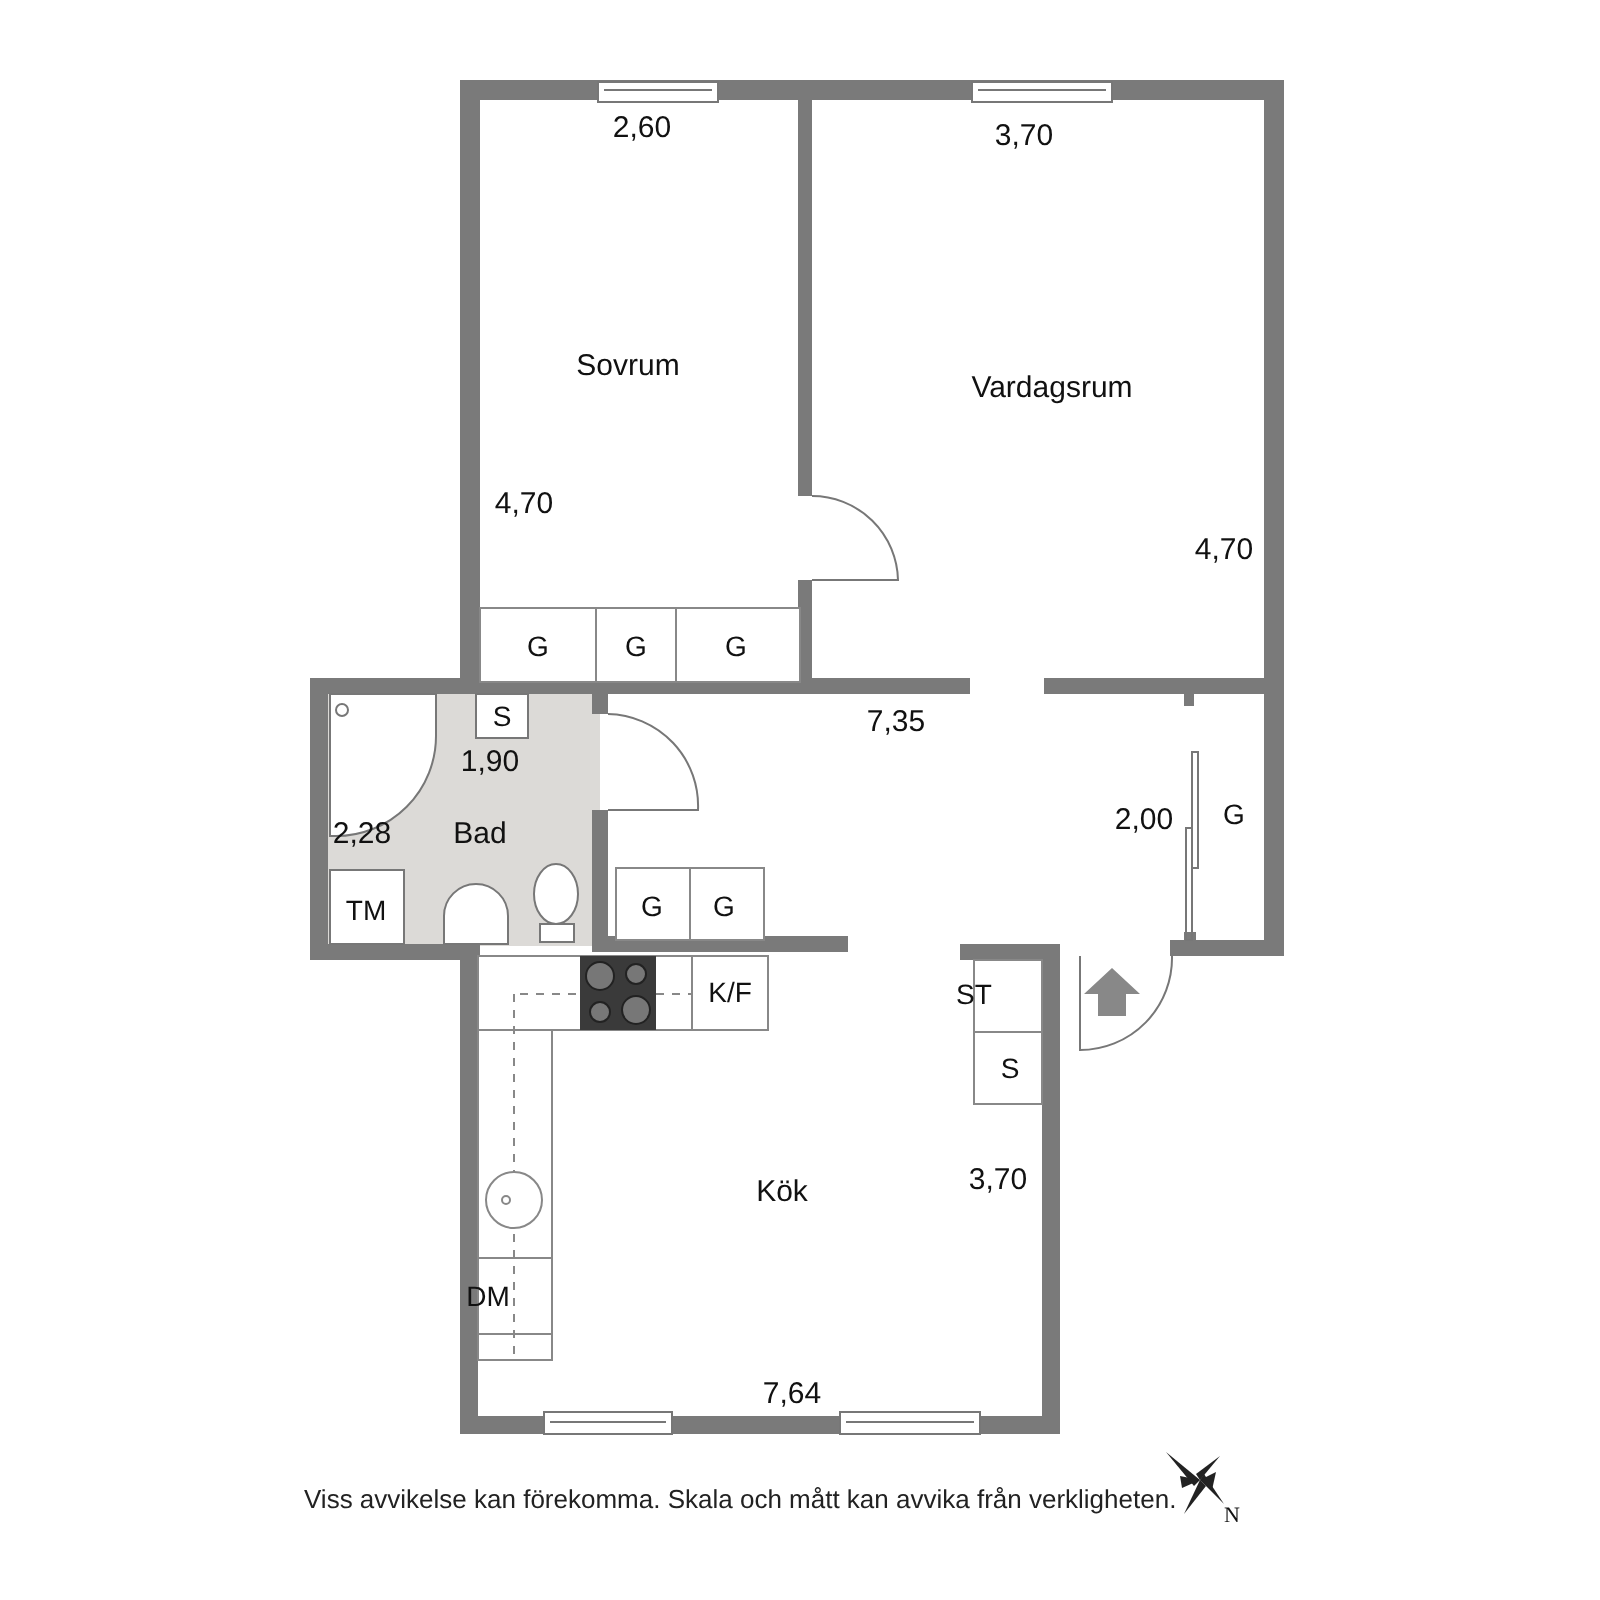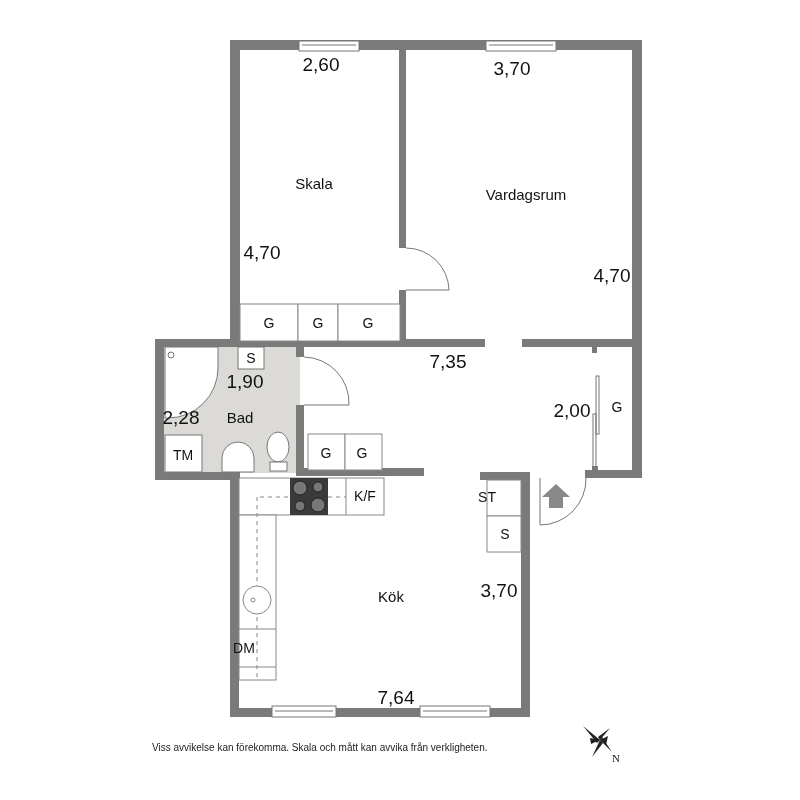--- a/index.html
+++ b/index.html
@@ -1,21 +1,21 @@
 <!DOCTYPE html>
 <html><head>
 <meta charset="utf-8">
 <style>
   html, body { margin:0; padding:0; background:#ffffff; }
   body { width:800px; height:800px; position:relative; overflow:hidden; font-family:"Liberation Sans", sans-serif; color:#111; }
   #plan { position:absolute; left:0; top:0; width:800px; height:800px; }
-  .lbl { position:absolute; font-size:19px; line-height:1; white-space:nowrap; transform:translate(-50%,-50%); }
+  .lbl { position:absolute; font-size:15px; line-height:1; white-space:nowrap; transform:translate(-50%,-50%); }
   .lbl.room { font-size:15px; }
   .lbl.sm { font-size:14px; }
-  .disclaimer { position:absolute; left:152px; top:742px; font-size:10px; color:#222; }
+  .disclaimer { position:absolute; left:152px; top:742px; font-size:13px; color:#222; }
   .compass-n { position:absolute; left:612px; top:752px; font-family:"Liberation Serif", serif; font-size:11px; }
 </style>
 </head>
 <body>
 
 <svg id="plan" viewBox="0 0 800 800" xmlns="http://www.w3.org/2000/svg">
 
   <rect x="163" y="345" width="137" height="128" fill="#dcdad7"></rect>
 
   <g fill="#7a7a7a">
@@ -123,21 +123,21 @@
   <g fill="#222">
     <path d="M583 726 L600 740 L597 743 Z"></path>
     <path d="M610 728 L600 740 L598 737 Z"></path>
     <path d="M592 757 L600 740 L603 743 Z"></path>
     <path d="M612 752 L600 740 L602 737 Z"></path>
     <path d="M590 738 L600 740 L591 744 Z"></path>
     <path d="M608 736 L600 740 L606 745 Z"></path>
   </g>
 </svg>
 
-<span class="lbl room" style="left:314px;top:183px">Skala</span>
+<span class="lbl room" style="left:314px;top:183px">Sovrum</span>
 <span class="lbl" style="left:321px;top:64px">2,60</span>
 <span class="lbl" style="left:262px;top:252px">4,70</span>
 
 <span class="lbl room" style="left:526px;top:194px">Vardagsrum</span>
 <span class="lbl" style="left:512px;top:68px">3,70</span>
 <span class="lbl" style="left:612px;top:275px">4,70</span>
 
 <span class="lbl room" style="left:240px;top:417px">Bad</span>
 <span class="lbl" style="left:245px;top:381px">1,90</span>
 <span class="lbl" style="left:181px;top:417px">2,28</span>

